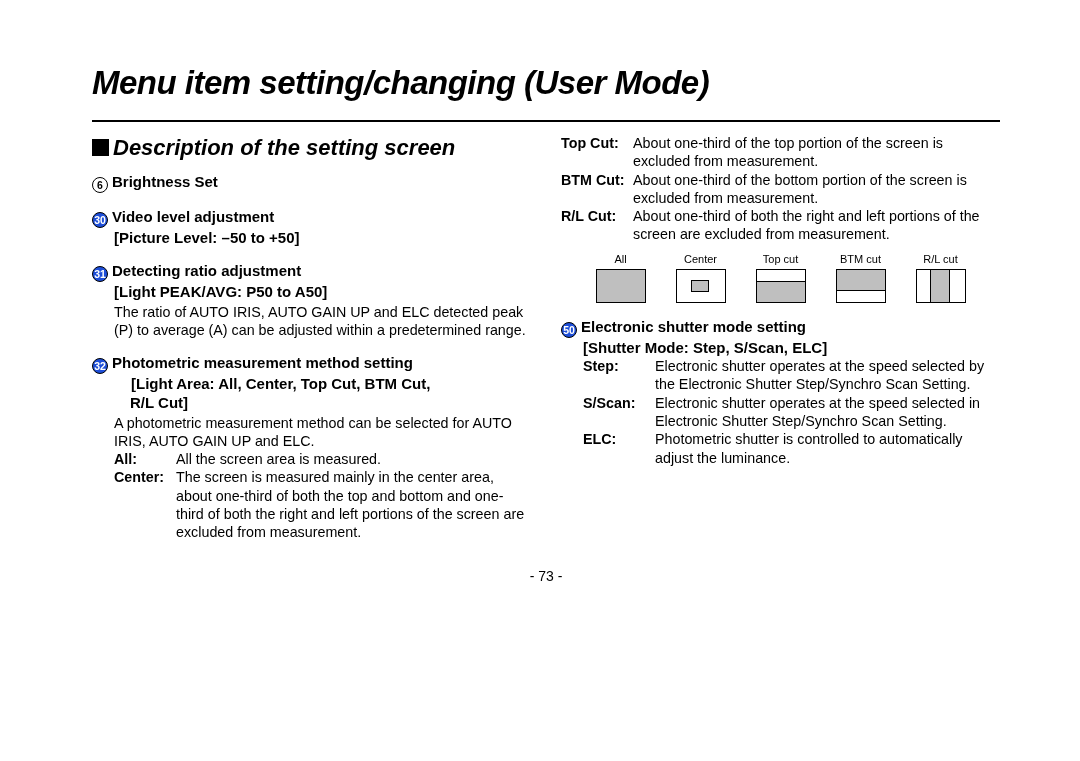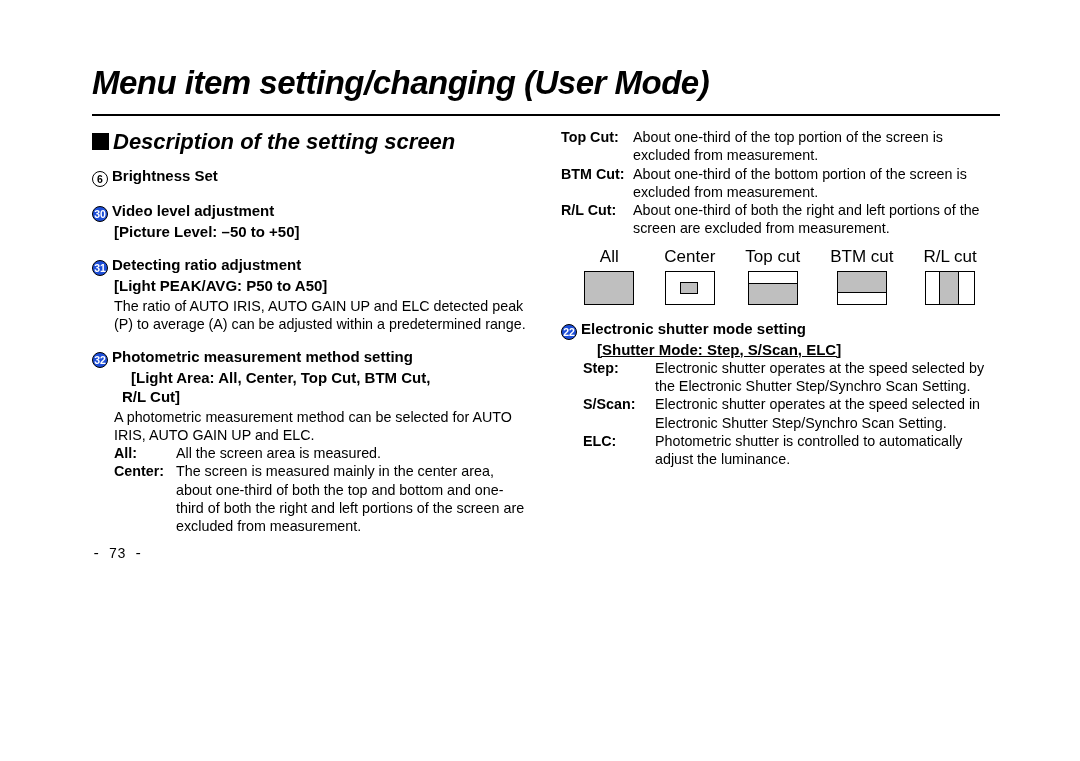--- a/index.html
+++ b/index.html
@@ -1,39 +1,39 @@
 <!DOCTYPE html>
 <html><head>
 <meta charset="utf-8">
 <style>
   * { box-sizing: border-box; margin: 0; padding: 0; }
   html, body { width: 1080px; height: 761px; font-family: Arial, Helvetica, sans-serif; background: #fff; color: #000; }
   .page { padding: 64px 80px 20px 92px; }
-  .title { font-size: 33px; font-weight: bold; font-style: italic; border-bottom: 2.5px solid #000; padding-bottom: 12px; margin-bottom: 12px; letter-spacing: -0.5px; }
+  .title { font-size: 33px; font-weight: bold; font-style: italic; border-bottom: 2.5px solid #000; padding-bottom: 18px; margin-bottom: 12px; letter-spacing: -0.5px; }
   .columns { display: flex; gap: 30px; }
   .col { flex: 1; font-size: 14.3px; line-height: 1.28; }
   .section-head { font-weight: bold; font-size: 22px; margin-bottom: 6px; font-style: italic; }
   .sq { display:inline-block; width:17px; height:17px; background:#000; vertical-align: -1px; margin-right:4px;}
   .subhead { font-weight: bold; font-size: 15px; margin-top: 10px; margin-bottom: 2px; }
   .circ { display:inline-block; width:16px; height:16px; border:1.4px solid #000; border-radius:50%; text-align:center; font-size:10.5px; line-height:14px; font-weight:bold; vertical-align:-2px; margin-right:4px; font-style:normal;}
   .circ.fill { background:#1d4ed8; color:#fff; }
   .item-head { font-weight: bold; font-size: 15px; margin-top: 14px; }
   .item-head .line2 { font-weight: bold; font-size: 15px; }
   .body-text { margin-left: 22px; margin-top: 1px; }
   .deflist { margin-left: 22px; }
   .defrow { display: flex; margin-top: 0px;}
   .defrow .k { font-weight: bold; min-width: 62px; flex-shrink:0; }
   .defrow .v { flex:1; }
   .defrow.wide .k { min-width: 72px; }
   .diagrams { display:flex; justify-content:center; gap:30px; margin-top:8px; margin-bottom:8px; }
-  .diagram { display:flex; flex-direction:column; align-items:center; font-size:17px; gap:3px;}
+  .diagram { display:flex; flex-direction:column; align-items:center; font-size:11px; gap:3px;}
   .box { width:50px; height:34px; border:1.3px solid #000; position:relative; background:#fff;}
   .fill-gray { background:#bfbfbf; }
   .inner-box { position:absolute; border:1.3px solid #000; background:#bfbfbf;}
-  .pagenum { margin-top:10px; font-size:14px;font-family:Liberation Mono, monospace; }
+  .pagenum { text-align:center; margin-top:26px; font-size:14px; }
 </style>
 </head>
 <body>
 
 <div class="page">
   <div class="title">Menu item setting/changing (User Mode)</div>
 
   <div class="columns">
 
     <div class="col">
@@ -52,21 +52,21 @@
 
       <div class="item-head">
         <span class="circ fill">31</span><span>Detecting ratio adjustment</span>
         <div class="line2" style="margin-left:22px;">[Light PEAK/AVG: P50 to A50]</div>
       </div>
       <div class="body-text">The ratio of AUTO IRIS, AUTO GAIN UP and ELC detected peak (P) to average (A) can be adjusted within a predetermined range.</div>
 
       <div class="item-head">
         <span class="circ fill">32</span><span>Photometric measurement method setting</span>
         <div class="line2" style="margin-left:39px;">[Light Area: All, Center, Top Cut, BTM Cut,</div>
-        <div class="line2" style="margin-left:30px;">R/L Cut]</div>
+        <div class="line2" style="margin-left:38px;">R/L Cut]</div>
       </div>
       <div class="body-text">A photometric measurement method can be selected for AUTO IRIS, AUTO GAIN UP and ELC.</div>
       <div class="deflist">
         <div class="defrow">
           <div class="k">All:</div>
           <div class="v">All the screen area is measured.</div>
         </div>
         <div class="defrow">
           <div class="k">Center:</div>
           <div class="v">The screen is measured mainly in the center area, about one-third of both the top and bottom and one-third of both the right and left portions of the screen are excluded from measurement.</div>
@@ -115,22 +115,22 @@
         </div>
         <div class="diagram">
           <span>R/L cut</span>
           <div class="box">
             <div class="inner-box" style="top:-1px; bottom:-1px; left:13px; width:20px;"></div>
           </div>
         </div>
       </div>
 
       <div class="item-head">
-        <span class="circ fill">22</span><span>Electronic shutter mode setting</span>
-        <div class="line2" style="margin-left:36px;text-decoration:underline;">[Shutter Mode: Step, S/Scan, ELC]</div>
+        <span class="circ fill">50</span><span>Electronic shutter mode setting</span>
+        <div class="line2" style="margin-left:22px;">[Shutter Mode: Step, S/Scan, ELC]</div>
       </div>
       <div class="deflist">
         <div class="defrow wide">
           <div class="k">Step:</div>
           <div class="v">Electronic shutter operates at the speed selected by the Electronic Shutter Step/Synchro Scan Setting.</div>
         </div>
         <div class="defrow wide">
           <div class="k">S/Scan:</div>
           <div class="v">Electronic shutter operates at the speed selected in Electronic Shutter Step/Synchro Scan Setting.</div>
         </div>

